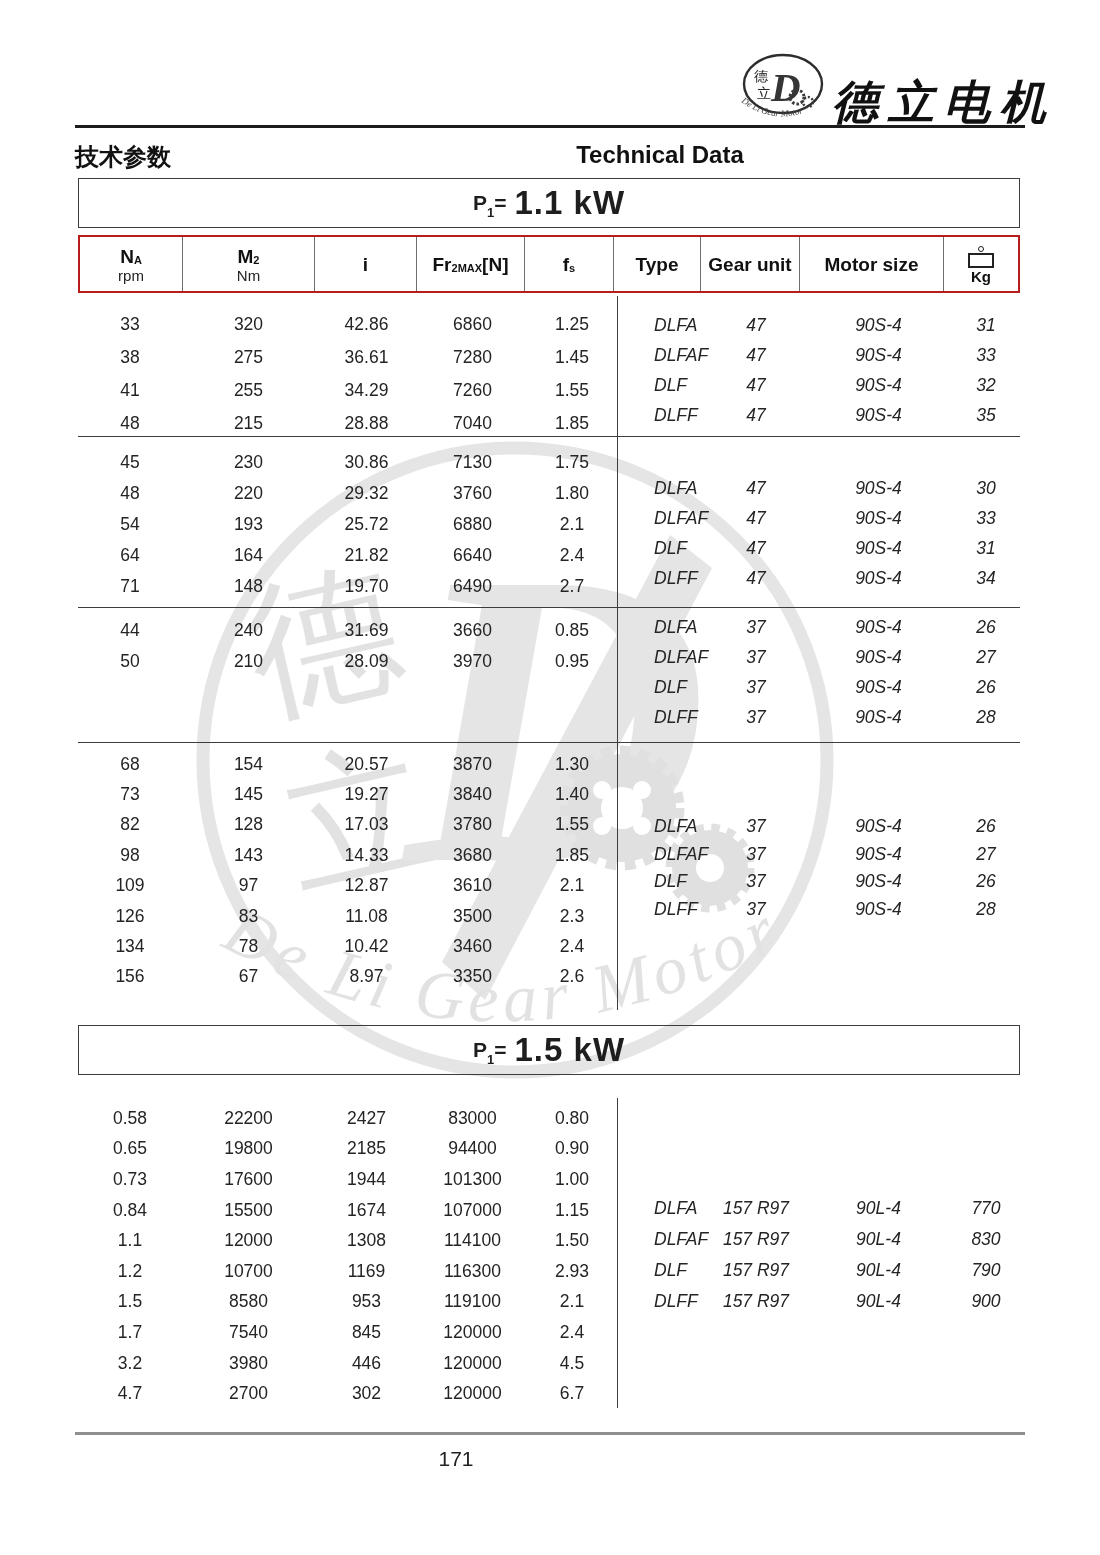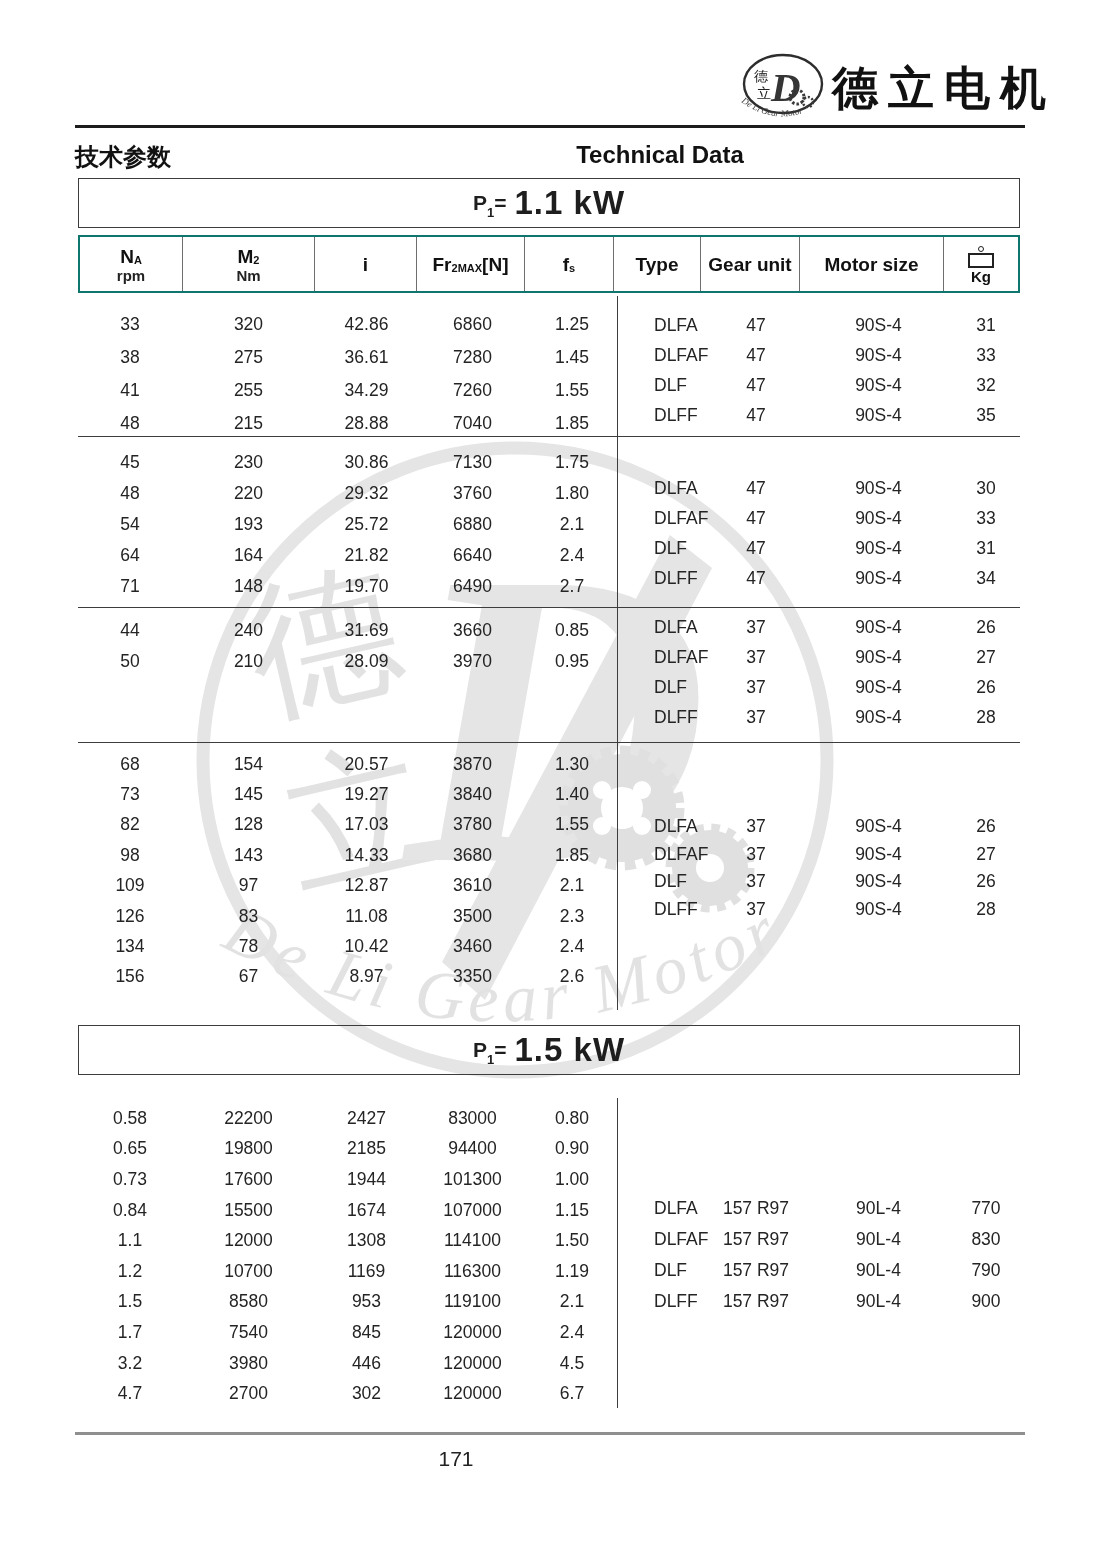--- a/index.html
+++ b/index.html
@@ -12,24 +12,25 @@
     color:#1e1e1e;
     overflow:hidden;
   }
   .abs { position:absolute; }
 
   
   .watermark { left:150px; top:440px; z-index:0; pointer-events:none; }
 
   
   .brand-cn {
-    left:832px; top:58px;
+    left:832px; top:72px;
     font-family:"Liberation Serif", serif;
     font-size:46px; font-weight:bold; letter-spacing:10px;
     color:#111;
+    font-style:italic;
   }
   .top-rule { left:75px; top:125px; width:950px; height:3px; background:#1c1c1c; }
 
   .title-cn { left:75px; top:141px; font-size:24px; font-weight:bold; color:#111; }
   .title-en { left:0; top:141px; width:1320px; text-align:center;
               font-size:24px; font-weight:bold; color:#111; }
 
   
   .banner {
     left:78px; width:942px; height:50px;
@@ -37,33 +38,33 @@
     display:flex; align-items:center; justify-content:center;
     background:transparent;
   }
   .banner .bp   { font-size:21px; font-weight:bold; }
   .banner .bsub { font-size:13px; font-weight:bold; align-self:flex-end; padding-bottom:7px; }
   .banner .bval { font-size:33px; font-weight:bold; letter-spacing:1px; margin-left:8px; }
 
   
   .header-table {
     left:78px; top:235px; width:942px; height:58px;
-    border:2px solid #0f766e;
+    border:2px solid #b91c1c;
     display:grid;
     grid-template-columns:102px 132px 102px 108px 89px 87px 99px 144px 1fr;
   }
   .hcell {
     border-left:1.5px solid #6e6e6e;
     display:flex; flex-direction:column; align-items:center; justify-content:center;
     line-height:1.05; padding-top:2px;
   }
   .hcell:first-child { border-left:none; }
   .hsym  { font-size:19px; font-weight:bold; color:#111; }
   .hsub  { font-size:11px; font-weight:bold; vertical-align:-1px; }
-  .hunit { font-size:15px; color:#222; margin-top:1px;font-weight:bold; }
+  .hunit { font-size:15px; color:#222; margin-top:1px; }
   .kg-icon { display:flex; flex-direction:column; align-items:center; margin-bottom:1px; }
   .kg-knob { width:6px; height:6px; border:1.6px solid #222; border-radius:50%; margin-bottom:1px; }
   .kg-plate{ width:26px; height:15px; border:2px solid #222; }
   .kg-label{ font-size:15px; color:#111;font-weight:bold; }
 
   
   .data-area { left:78px; width:942px; }
   .block { position:relative; width:100%; }
   .block.sep { border-bottom:1.7px solid #3d3d3d; }
   .nums {
@@ -72,21 +73,21 @@
   .types {
     position:absolute; left:539px; top:0; bottom:0; width:403px;
     border-left:1.7px solid #3d3d3d;
   }
   .nrow {
     display:grid; grid-template-columns:104px 133px 103px 109px 90px;
     height:var(--rh); align-items:center;
   }
   .trow {
     display:grid; grid-template-columns:88px 100px 145px 70px;
-    height:var(--rh); align-items:center;
+    height:var(--rh); align-items:center;font-style:italic;
   }
   .nrow span, .trow span { text-align:center; font-size:17.5px; color:#242424; }
   .trow .tname { text-align:left; padding-left:36px; }
 
   
   .bottom-rule { left:75px; top:1432px; width:950px; height:3px; background:#8f8f8f; }
   .page-num { left:0; top:1447px; width:912px; text-align:center;
               font-size:21px; color:#222; }
 </style>
 </head>
@@ -489,21 +490,21 @@
             <span>12000</span>
             <span>1308</span>
             <span>114100</span>
             <span>1.50</span>
           </div>
           <div class="nrow">
             <span>1.2</span>
             <span>10700</span>
             <span>1169</span>
             <span>116300</span>
-            <span>1.19</span>
+            <span>2.93</span>
           </div>
           <div class="nrow">
             <span>1.5</span>
             <span>8580</span>
             <span>953</span>
             <span>119100</span>
             <span>2.1</span>
           </div>
           <div class="nrow">
             <span>1.7</span>

